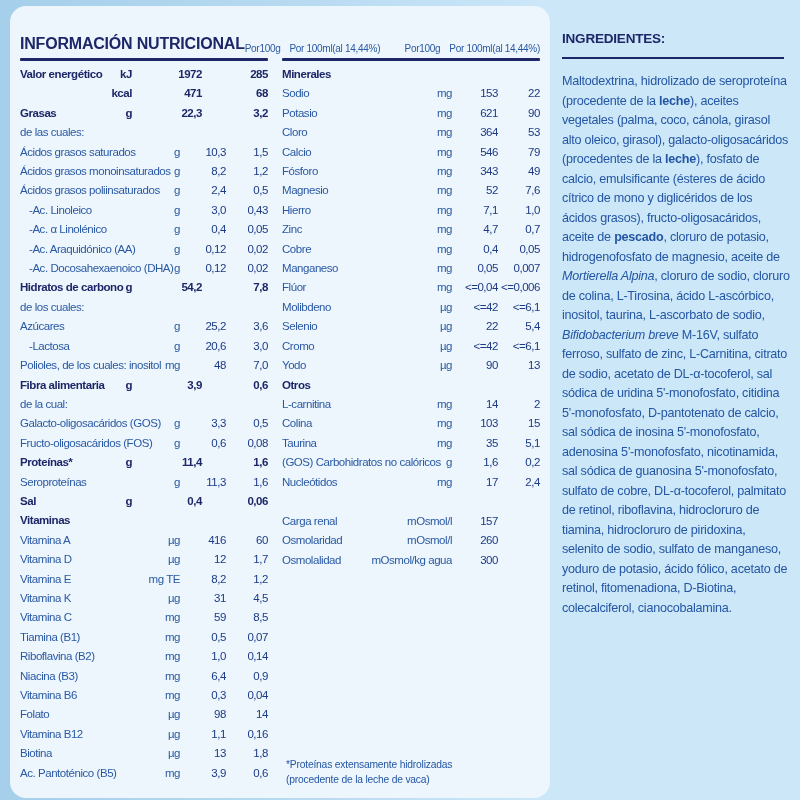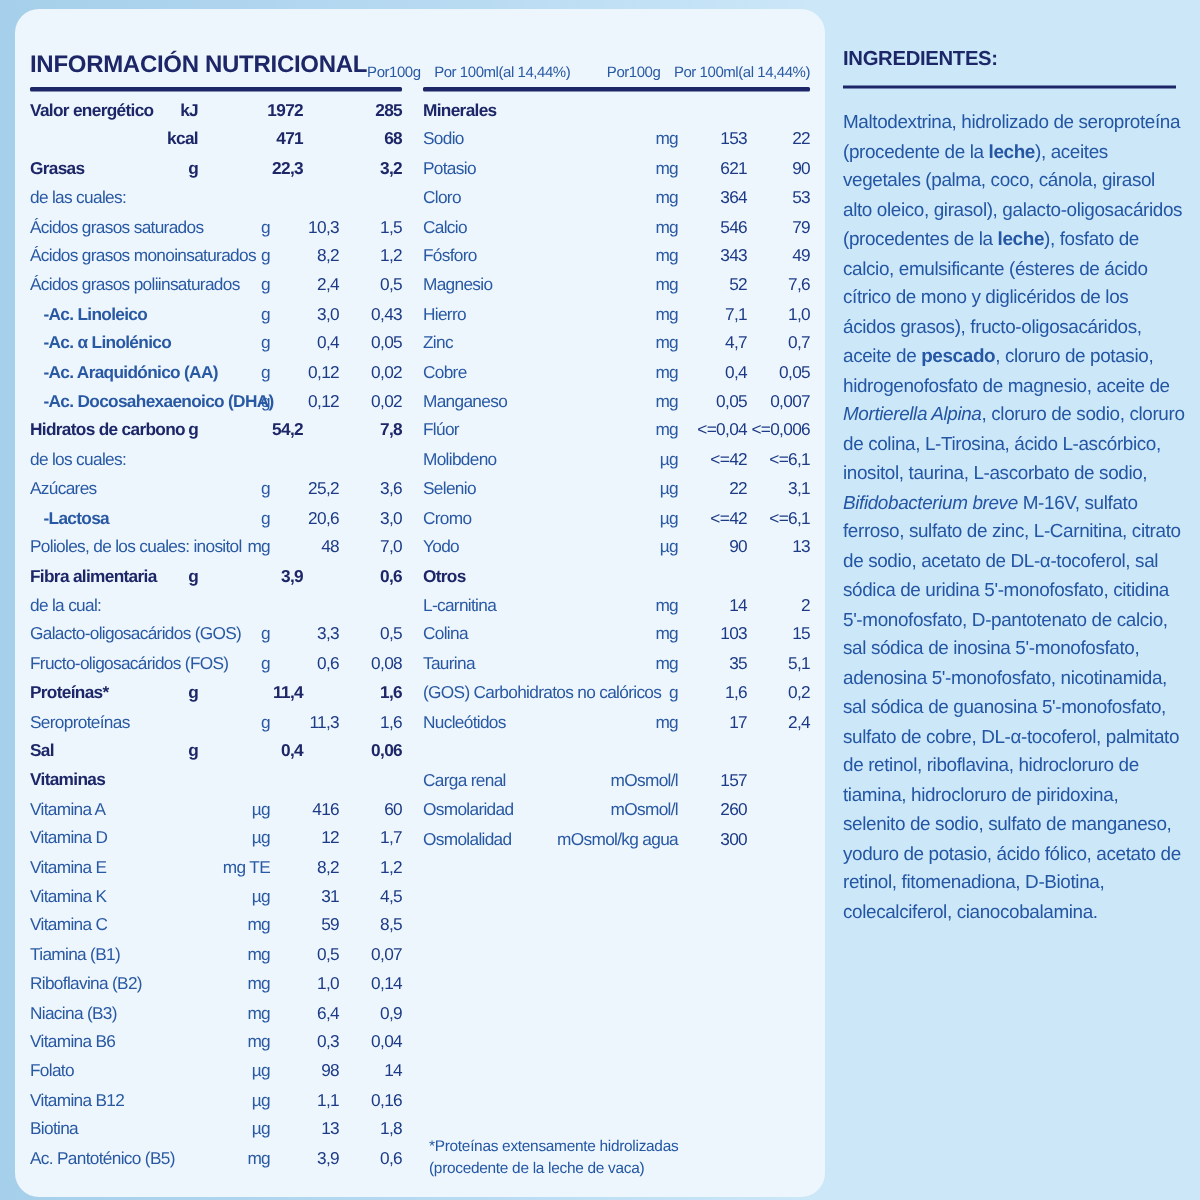--- a/index.html
+++ b/index.html
@@ -40,21 +40,21 @@
   .row {
     display:flex; align-items:baseline;
     line-height:19.4px; font-size:11.5px; letter-spacing:-0.45px; color:#2a59a4;
   }
   .c-label { flex:1 1 auto; min-width:0; white-space:nowrap; }
   .c-unit  { flex:0 0 auto; min-width:16px; text-align:right; white-space:nowrap; }
   .c-v1 { flex:0 0 46px; text-align:right; color:#1c3a86; white-space:nowrap; }
   .c-v2 { flex:0 0 42px; text-align:right; color:#1c3a86; white-space:nowrap; }
   .row.bold, .row.section { font-weight:700; color:#1d2768;gap:24px; }
   .row.bold .c-v1, .row.bold .c-v2 { color:#1d2768; }
-  .row.indent .c-label { padding-left:9px;font-weight:bold; }
+  .row.indent .c-label { padding-left:9px; }
   .row.gap { height:20px; }
   .footnote {
     margin-top:auto; margin-left:4px; padding-bottom:2px;
     width:218px; font-size:10.3px; line-height:1.45; color:#2456a4; letter-spacing:-0.2px;
   }
   .ingredients {
     position:absolute; left:556px; top:16px; width:244px; height:800px;
     padding:15px 12px 0 6px;
   }
   .ing-title {
@@ -405,21 +405,21 @@
           <div class="row">
             <span class="c-label">Molibdeno</span>
             <span class="c-unit">µg</span>
             <span class="c-v1">&lt;=42</span>
             <span class="c-v2">&lt;=6,1</span>
           </div>
           <div class="row">
             <span class="c-label">Selenio</span>
             <span class="c-unit">µg</span>
             <span class="c-v1">22</span>
-            <span class="c-v2">3,1</span>
+            <span class="c-v2">5,4</span>
           </div>
           <div class="row">
             <span class="c-label">Cromo</span>
             <span class="c-unit">µg</span>
             <span class="c-v1">&lt;=42</span>
             <span class="c-v2">&lt;=6,1</span>
           </div>
           <div class="row">
             <span class="c-label">Yodo</span>
             <span class="c-unit">µg</span>

